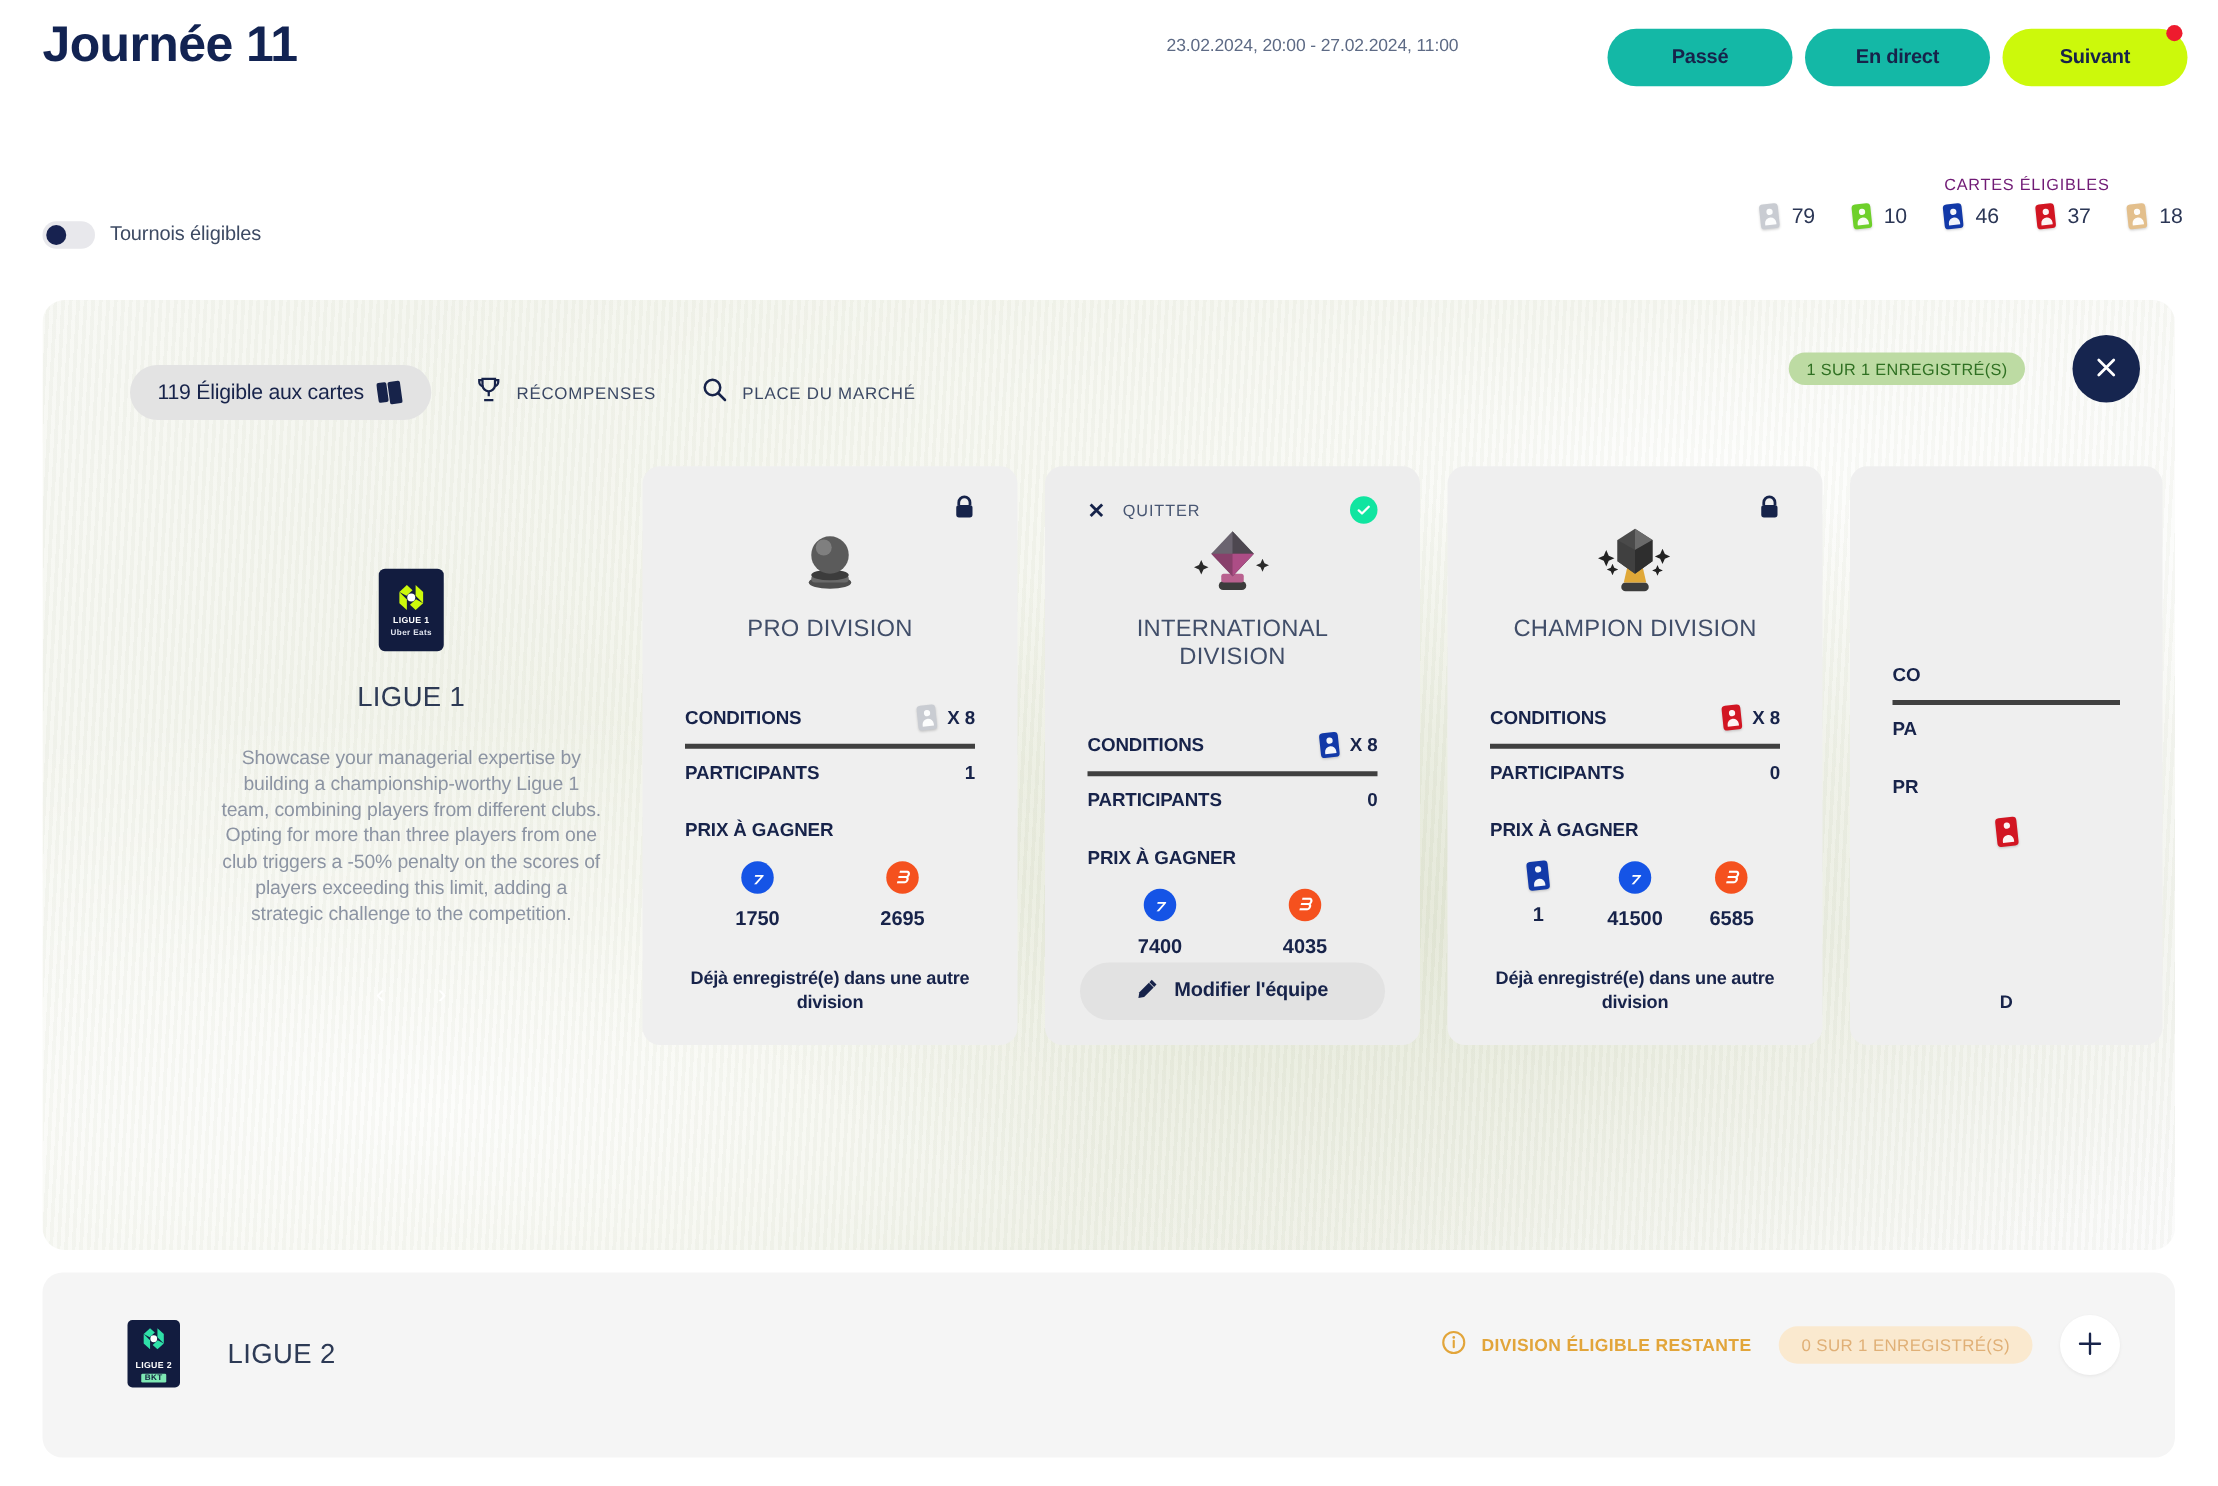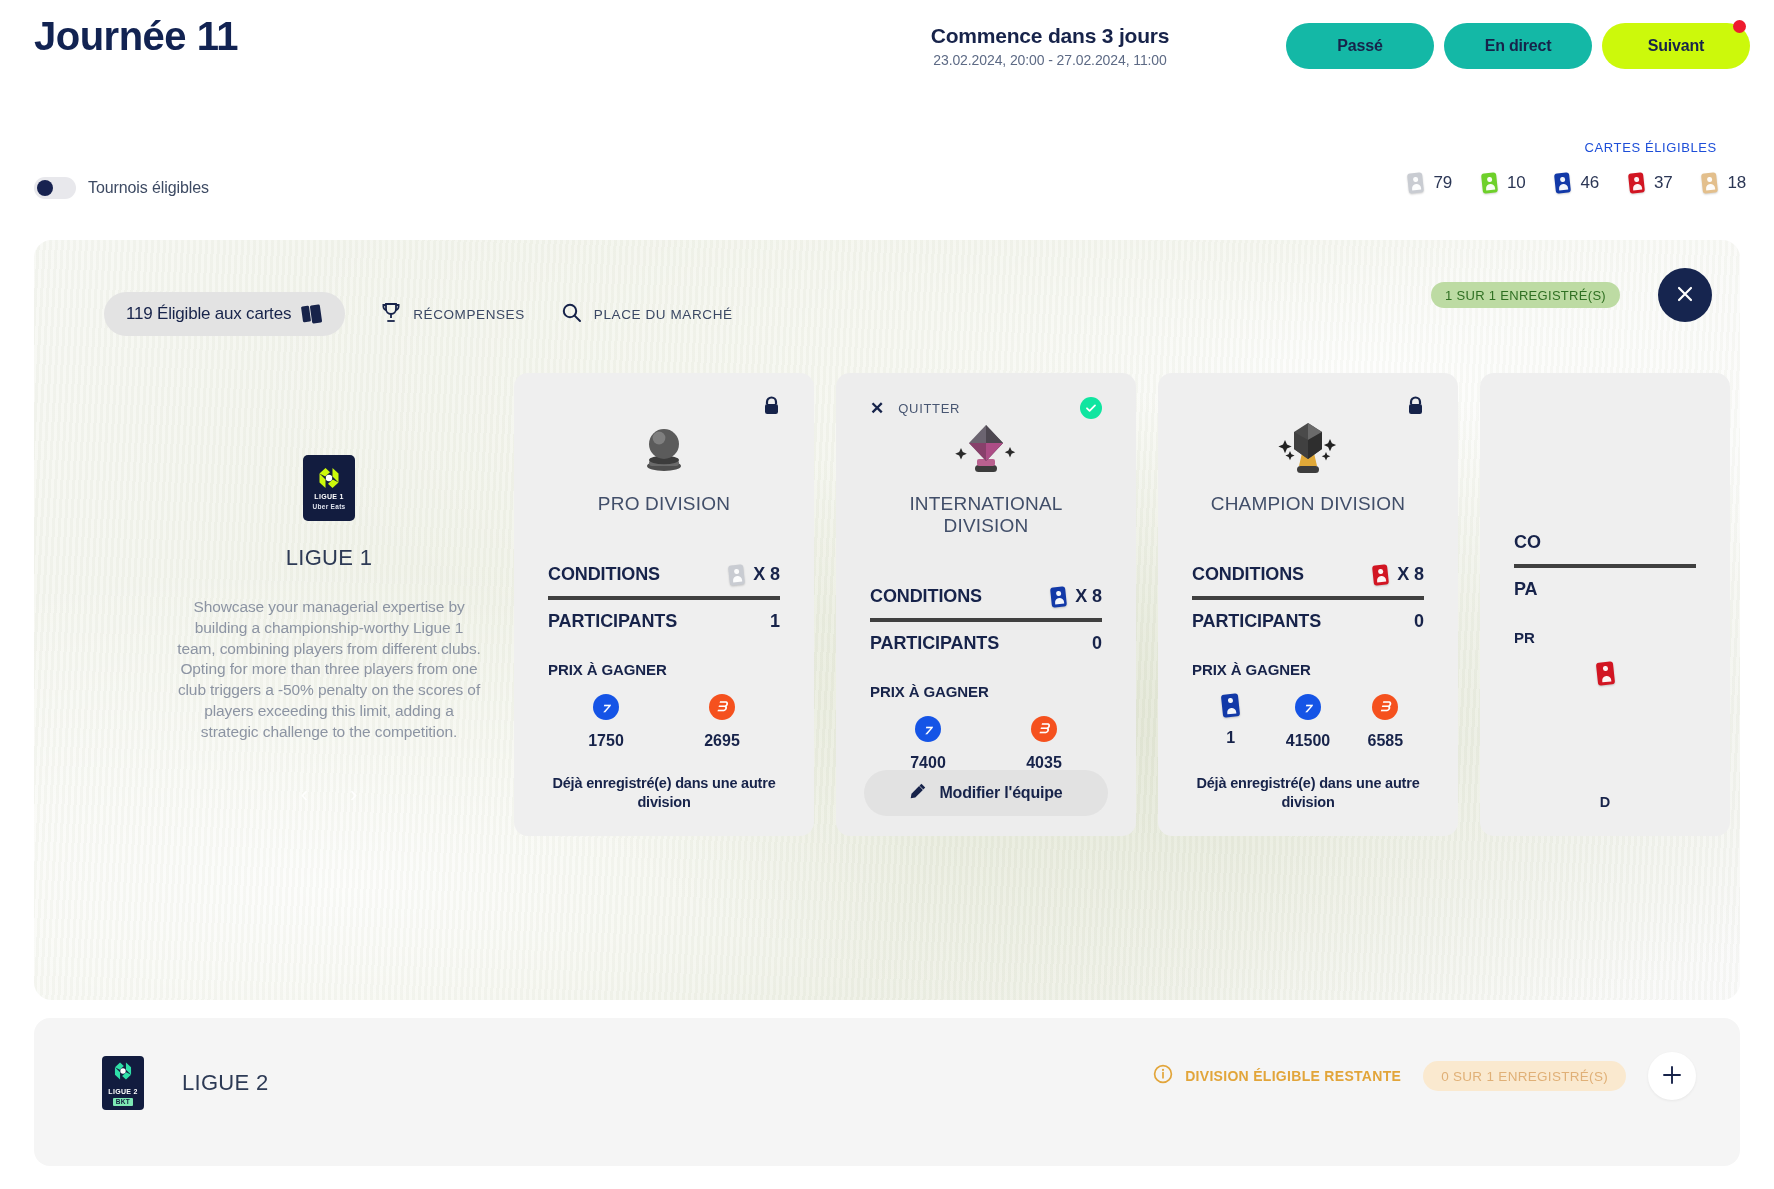--- a/index.html
+++ b/index.html
@@ -50,22 +50,22 @@
   }
   .switch .knob {
     position: absolute; left: 3px; top: 3px; width: 16px; height: 16px;
     border-radius: 50%; background: #172250;
   }
   .toggle-label { font-size: 16px; color: #3d4a63; letter-spacing: -0.1px; }
 
   
   .cards-summary { position: absolute; right: 28px; top: 140px; text-align: right; }
   .cards-summary-title {
-    font-size: 13px; letter-spacing: 0.6px; color: #1d4ed8; margin-bottom: 18px;
-    text-align: center; padding-left: 170px;
+    font-size: 13px; letter-spacing: 0.6px; color: #701a75; margin-bottom: 8px;
+    text-align: left; padding-left: 170px;
   }
   .cards-row { display: flex; gap: 30px; align-items: center; justify-content: flex-end; padding-left: 23px; }
   .card-stat { display: flex; align-items: center; gap: 10px; }
   .card-stat .cnt { font-size: 17px; color: #2b3655; letter-spacing: -0.2px; }
 
   
   .cardglyph {
     width: 15px; height: 20px; border-radius: 3px; position: relative; flex: none;
     transform: rotate(-6deg);
     box-shadow: 0 1px 2px rgba(0,0,0,.18);
@@ -170,21 +170,21 @@
     width: 22px; height: 22px; border-radius: 50%; background: #10e5a0;
     display: flex; align-items: center; justify-content: center; margin-left: auto;
   }
 
   .trophy-wrap { height: 66px; display: flex; align-items: center; justify-content: center; margin-top: -4px; }
   .dc-title { text-align: center; font-size: 19px; color: #414e69; letter-spacing: 0.2px; margin-top: 10px; }
 
   .dc-rows { margin-top: 38px; }
   .dc-row {
     display: flex; align-items: center; justify-content: space-between;
-    padding: 11px 0; font-size: 18px; font-weight: 700; color: #17234a; letter-spacing: -0.1px;
+    padding: 11px 0; font-size: 15px; font-weight: 700; color: #17234a; letter-spacing: -0.1px;
   }
   .dc-row + .dc-row { border-top: 4px solid #404040; }
   .dc-row .rval { display: flex; align-items: center; gap: 9px; font-weight: 700; }
 
   .prize-label { margin-top: 18px; font-size: 15px; font-weight: 700; color: #17234a; letter-spacing: -0.1px; }
   .prize-row { margin-top: 16px; display: flex; justify-content: space-around; align-items: flex-start; }
   .prize-item { display: flex; flex-direction: column; align-items: center; gap: 12px; min-width: 54px; }
   .prize-val { font-size: 16px; font-weight: 700; color: #17234a; }
 
   .coin {
@@ -233,21 +233,20 @@
 </style>
 </head>
 <body>
 
 <div class="page">
 
   <div class="topbar">
     <div class="page-title">Journée 11</div>
 
     <div class="countdown">
-      <div class="countdown-main">Commence dans 3 jours</div>
       <div class="countdown-sub">23.02.2024, 20:00 - 27.02.2024, 11:00</div>
     </div>
 
     <div class="seg-group">
       <button class="seg-btn">Passé</button>
       <button class="seg-btn">En direct</button>
       <button class="seg-btn active">
         <span>Suivant</span>
         <span class="dot-badge"></span>
       </button>

